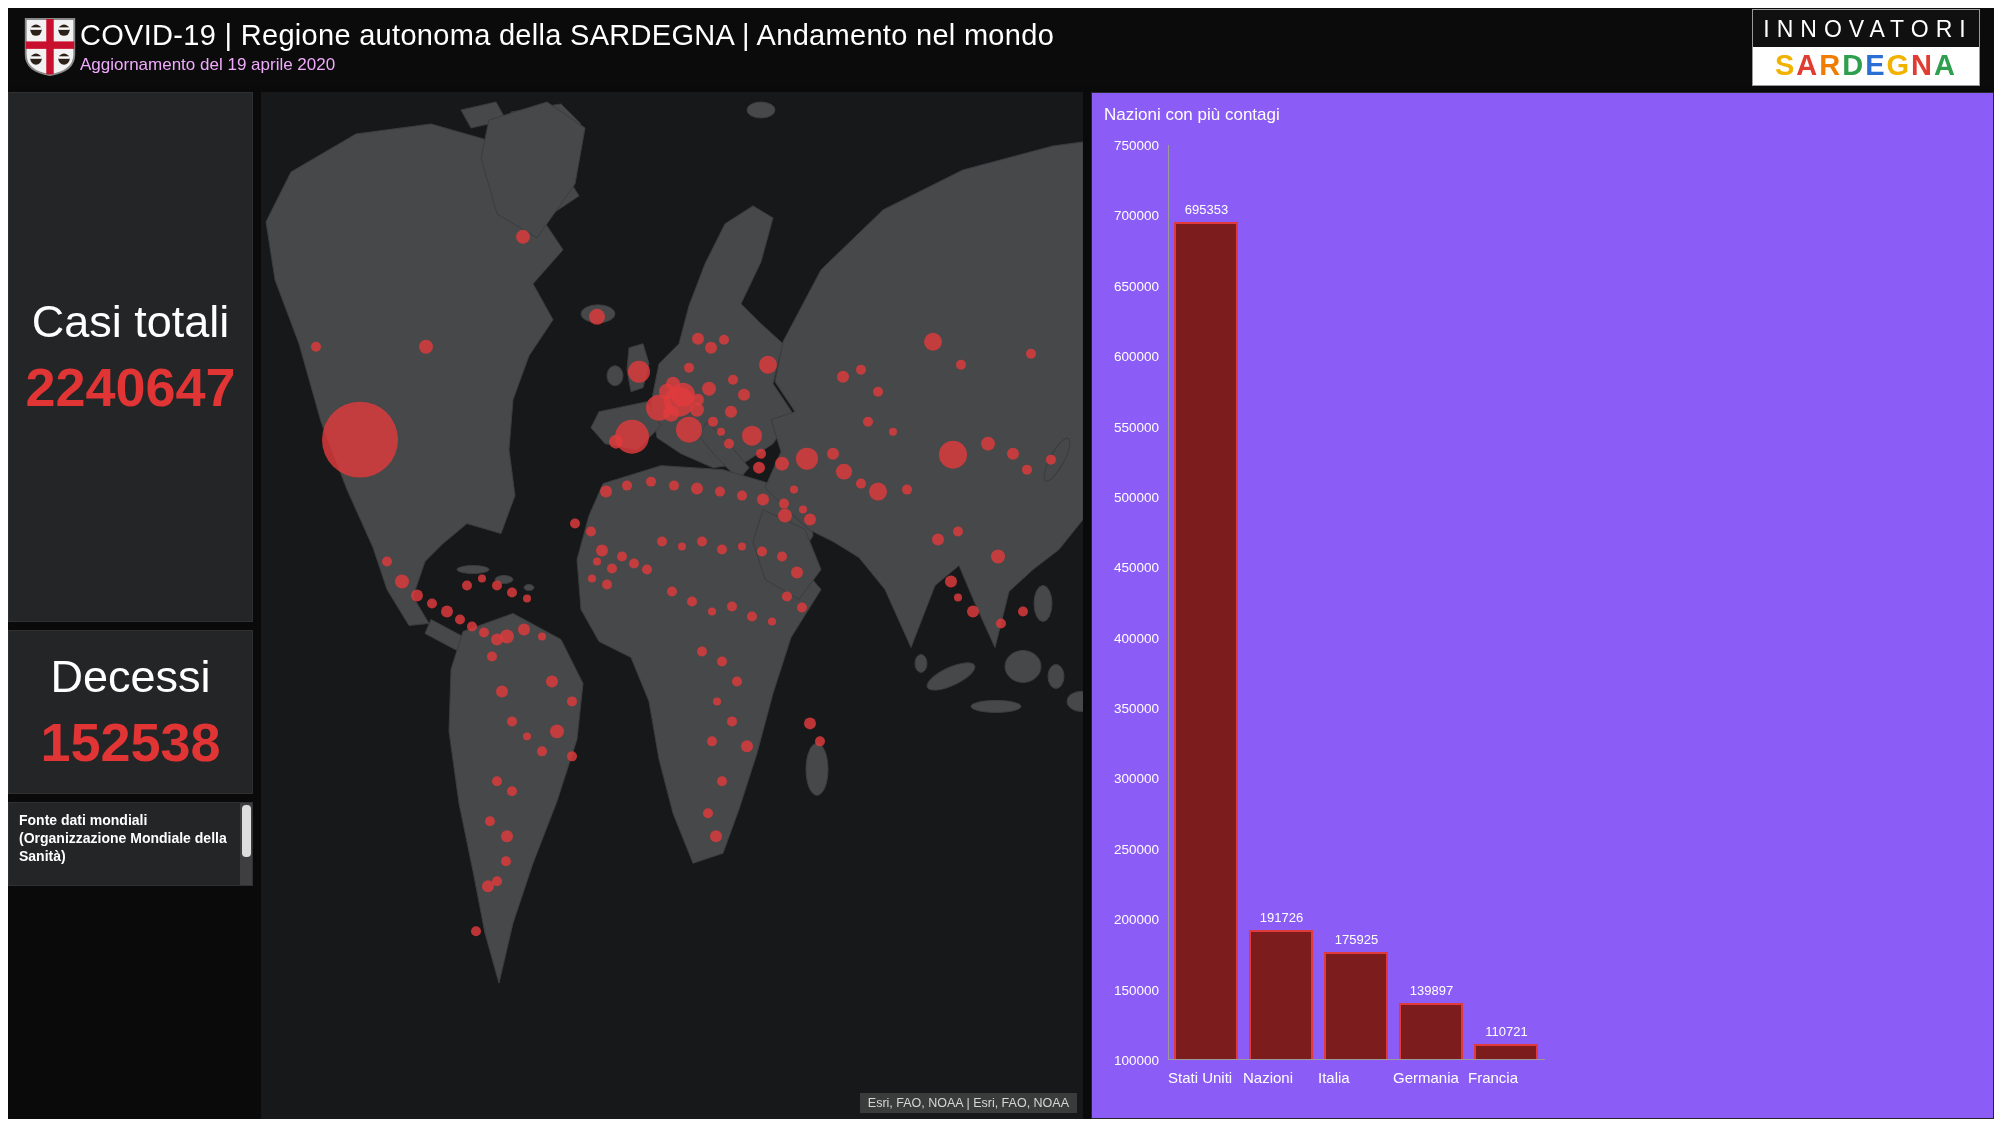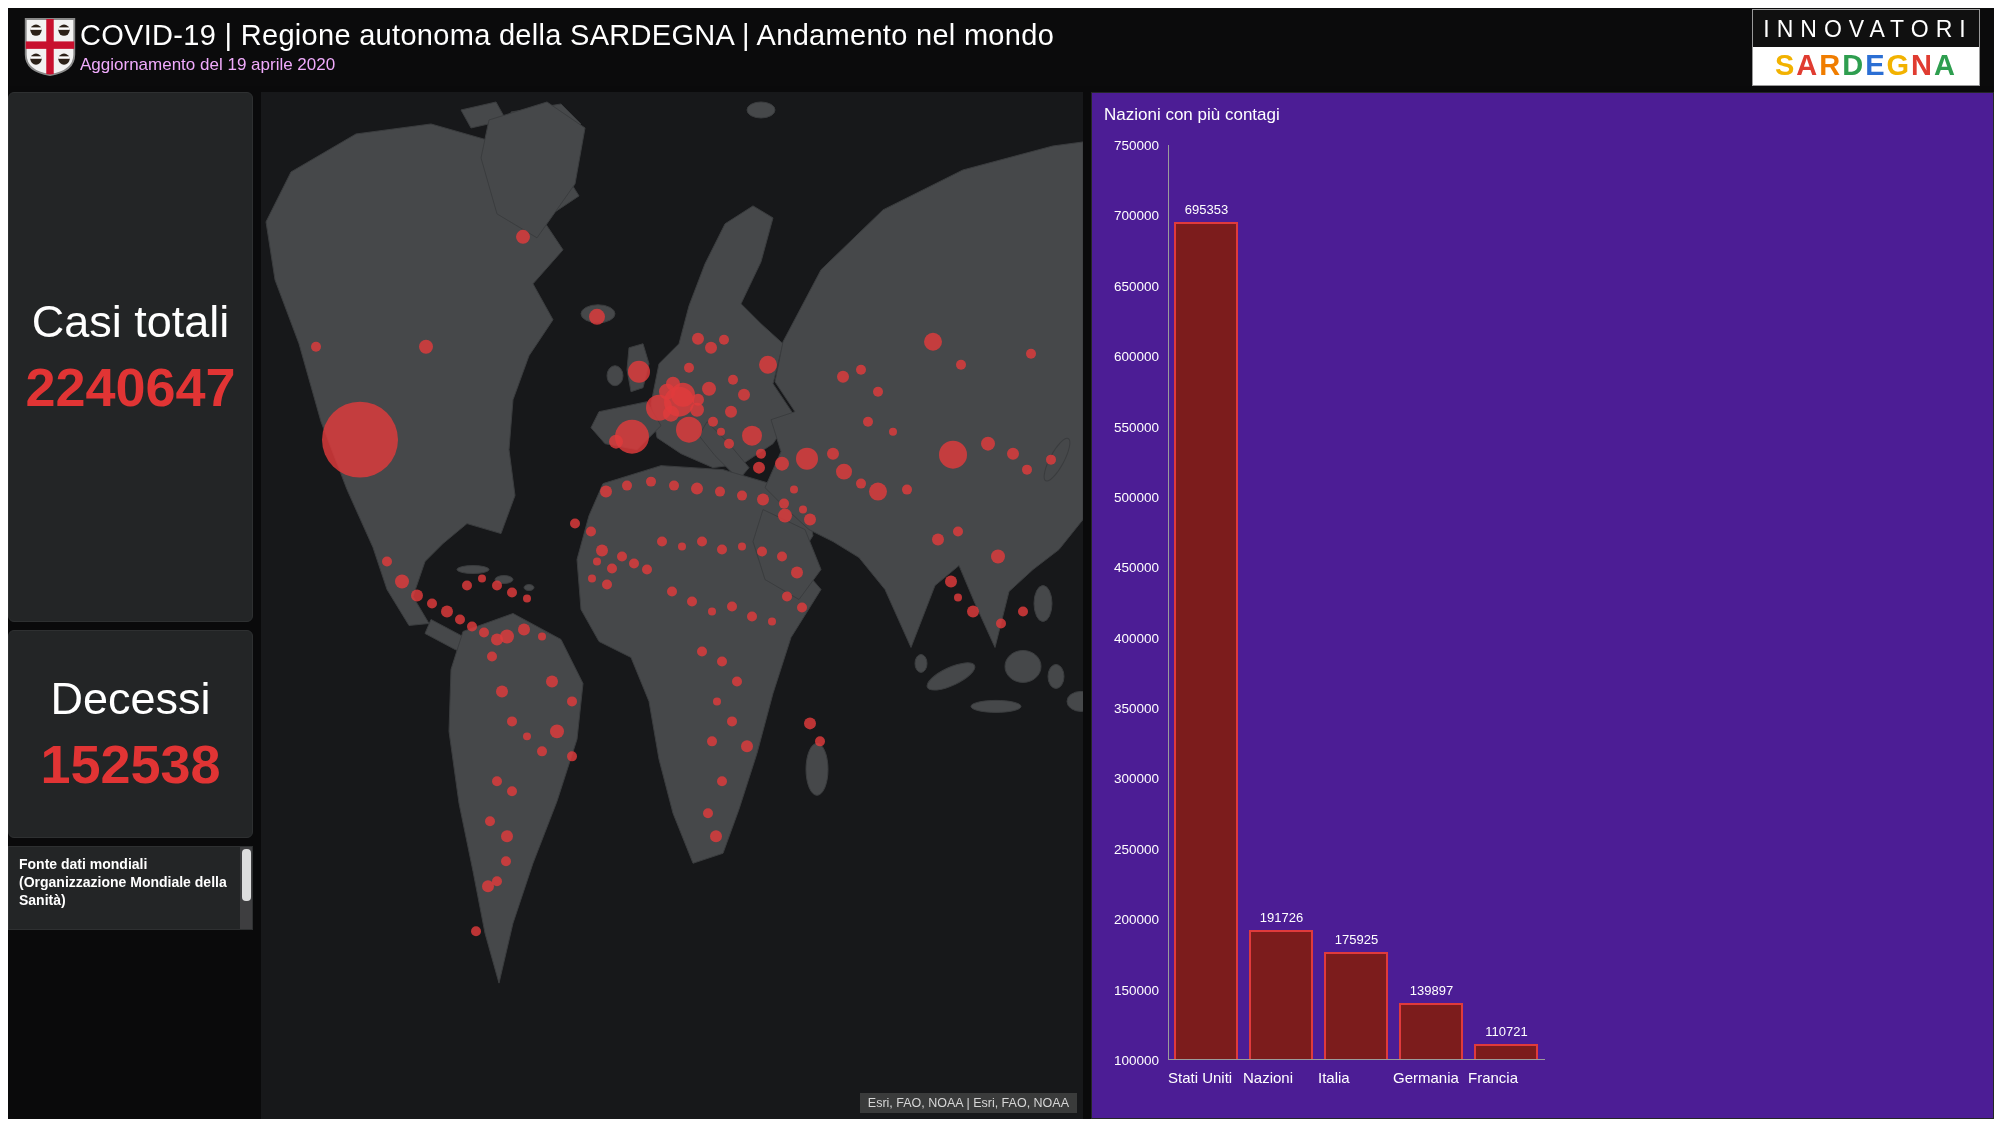--- a/index.html
+++ b/index.html
@@ -14,40 +14,40 @@
   .title { font-size: 29px; font-weight: 400; letter-spacing: .3px; }
   .subtitle { font-size: 17px; font-weight: 300; margin-top: 3px; color: #f0abfc; }
   .brand { margin-left: auto; border: 1px solid #9a9a9a; background: #101010; width: 228px; flex: none; }
   .brand-top { color: #fff; font-size: 23px; font-weight: 300; letter-spacing: 7px; text-align: center; padding: 6px 0 4px 4px; white-space: nowrap; }
   .brand-bottom { background: #ffffff; text-align: center; padding: 2px 0 3px; font-size: 29px; font-weight: 700; letter-spacing: 2px; white-space: nowrap; }
 
   
   .content { flex: 1; display: flex; gap: 8px; margin-top: 6px; min-height: 0; }
   .sidebar { width: 245px; flex: none; display: flex; flex-direction: column; gap: 8px; }
   .panel { background: var(--panel_bg, #232526); border: 1px solid #2e3031; }
-  .stat-panel { display: flex; flex-direction: column; align-items: center; justify-content: center; border-radius: 6px; }
+  .stat-panel { display: flex; flex-direction: column; align-items: center; justify-content: center; }
   .stat-panel.cases { height: 530px; }
-  .stat-panel.deaths { height: 208px; }
+  .stat-panel.deaths { height: 164px; }
   .stat-label { color: #ffffff; font-size: 45px; font-weight: 400; }
   .stat-value { color: var(--accent, #e13434); font-size: 54px; font-weight: 700; margin-top: 8px; }
   .source-panel { height: 84px; position: relative; padding: 8px 22px 8px 10px; }
   .source-text { color: #fff; font-size: 14px; font-weight: 700; line-height: 1.3; }
   .scrollbar { position: absolute; top: 0; right: 0; width: 12px; height: 100%; background: #3e3e40; }
   .scrollbar .thumb { position: absolute; top: 2px; left: 1.5px; width: 9px; height: 52px; background: #dedede; border-radius: 4px; }
 
   
   .map-panel { width: 822px; flex: none; position: relative; background: var(--map_ocean, #17181a); overflow: hidden; }
   .map-svg { position: absolute; inset: 0; width: 100%; height: 100%; }
   .land { fill: var(--map_land, #46484a); stroke: #3a3c3e; stroke-width: 1; }
   #bubbles circle { fill: var(--bubble, #e03a3c); fill-opacity: .82; }
   .attribution { position: absolute; right: 6px; bottom: 6px; background: rgba(64,64,64,.88); color: #d6d6d6;
                  font-size: 12.5px; padding: 3px 8px; }
 
   
-  .chart-panel { flex: 1; background: #4c1d95; border: 1px solid #242627; display: flex; flex-direction: column; }
+  .chart-panel { flex: 1; background: #8b5cf6; border: 1px solid #242627; display: flex; flex-direction: column; }
   .chart-title { color: #ffffff; font-size: 17px; font-weight: 400; padding: 12px 0 0 12px; height: 48px; flex: none; }
   .chart-body { flex: 1; display: flex; padding: 4px 0 12px 10px; min-height: 0; }
   .y-axis { width: 66px; position: relative; margin-bottom: 46px; flex: none; }
   .tick { position: absolute; right: 9px; transform: translateY(-50%); color: #ffffff; font-size: 13.5px; font-weight: 300; }
   .plot-col { display: flex; flex-direction: column; flex: none; }
   .plot { width: 377px; flex: 1; border-left: 1.5px solid #9b9b9b; border-bottom: 1.5px solid #9b9b9b; display: flex; }
   .bar-col { position: relative; width: 75px; height: 100%; }
   .bar { position: absolute; bottom: 0; left: 5px; right: 6px; background: var(--bar_fill, #7c1c1c);
          border: 2px solid var(--bar_stroke, #e03a3c); border-bottom: none; }
   .bar-value { position: absolute; left: 0; width: 100%; text-align: center; color: #ffffff; font-size: 13px; font-weight: 300; }

